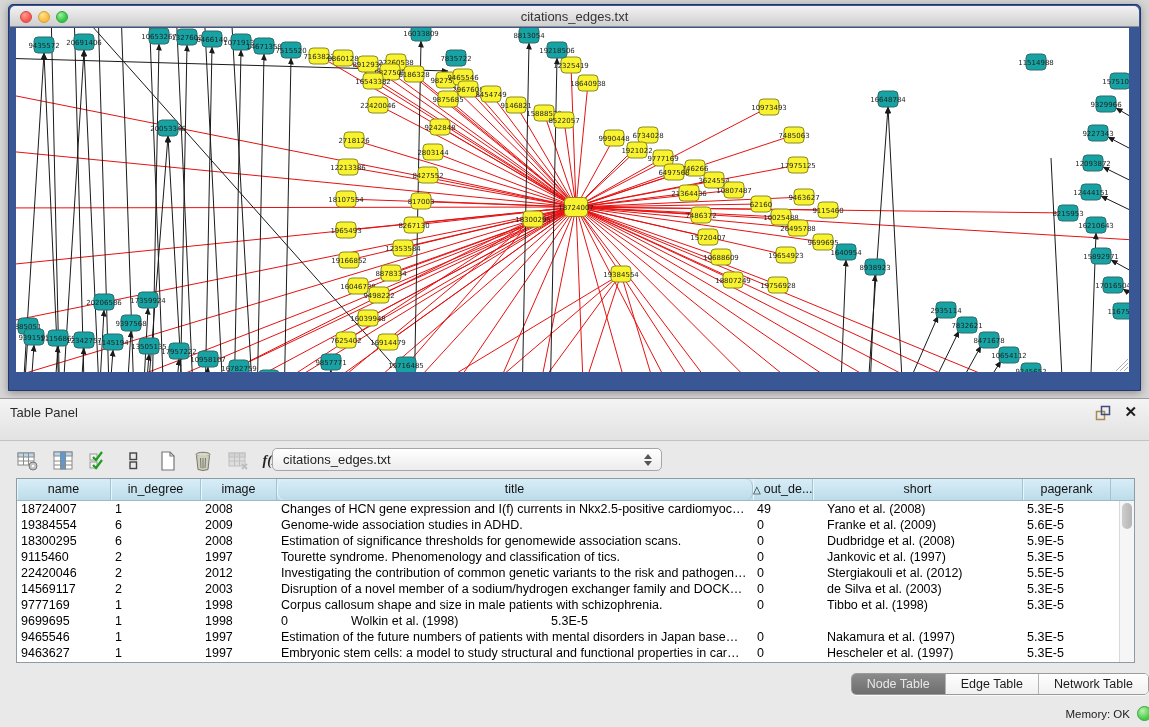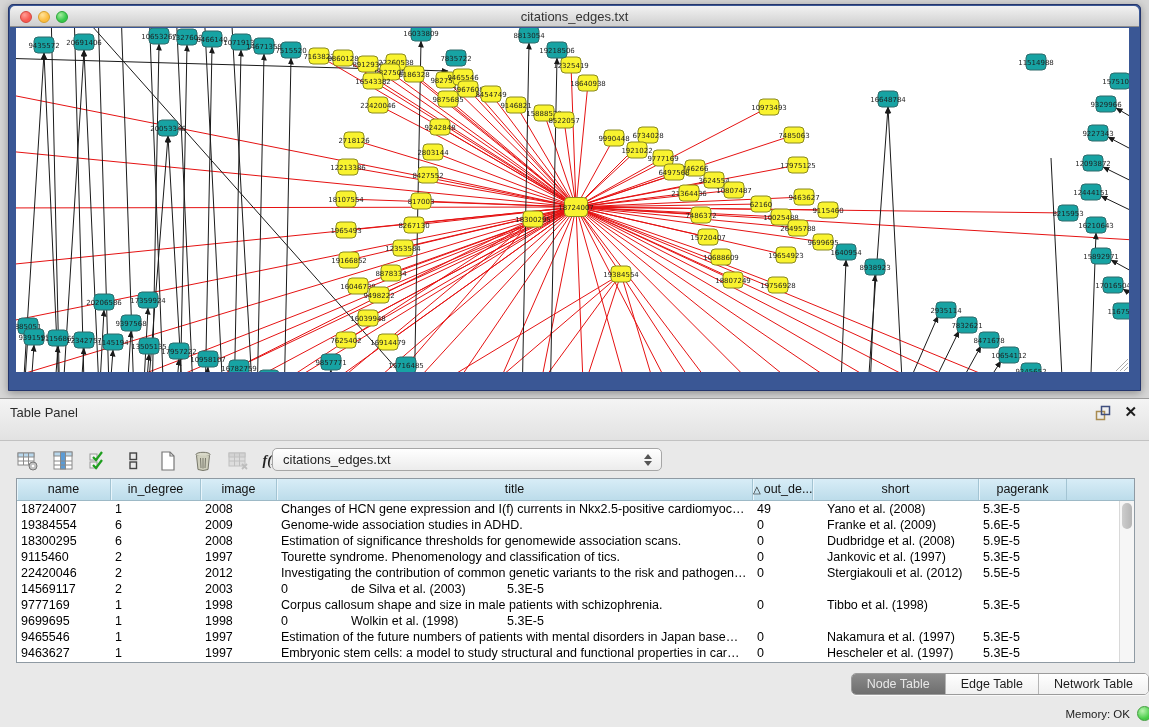--- a/index.html
+++ b/index.html
@@ -44,21 +44,21 @@
   .updown .up { top:1px; border-bottom:5px solid #555; }
   .updown .dn { bottom:1px; border-top:5px solid #555; }
 
   
   #data-table { position:absolute; left:16px; top:79px; width:1119px; height:185px;
     background:#ffffff; border:1px solid #8f9aa3; }
   #thead { display:flex; height:22px; background:linear-gradient(#d8edf7,#bcdcea);
     border-bottom:1px solid #9db9c6; }
   .th { font-size:12.5px; color:#111; text-align:center; line-height:21px;
     border-right:1px solid #a3c4d3; box-shadow:inset 1px 0 0 #e8f5fb; overflow:hidden; white-space:nowrap; cursor:pointer; }
-  .c0{width:94px;} .c1{width:90px;} .c2{width:76px;} .c3{width:476px;} .c4{width:60px;} .c5{width:166px;} .c6{width:88px;}
+  .c0{width:94px;} .c1{width:90px;} .c2{width:76px;} .c3{width:476px;border-radius:7px;} .c4{width:60px;} .c5{width:210px;} .c6{width:88px;}
   #tbody { position:absolute; left:0; top:22px; right:15px; bottom:0; overflow:hidden; }
   .tr { display:flex; height:16px; cursor:default; }
   .td { font-size:12.5px; color:#000; line-height:16px; white-space:nowrap; overflow:hidden; padding-left:4px; }
   .td.c5 { padding-left:14px; }
   #vscroll { position:absolute; right:0; top:22px; bottom:0; width:15px; background:#f6f6f6; border-left:1px solid #d9d9d9; }
   #vthumb { position:absolute; left:2px; top:2px; width:10px; height:26px; background:linear-gradient(90deg,#cdcdcd,#b5b5b5); border-radius:6px; cursor:pointer; }
   #sort-icon { display:inline-block; margin-right:3px; font-size:10px; }
 
   
   #tabs { position:absolute; left:0; right:0; top:274px; text-align:right; }
@@ -836,20 +836,21 @@
           <div class="td c2">2012</div>
           <div class="td c3">Investigating the contribution of common genetic variants to the risk and pathogen…</div>
           <div class="td c4">0</div>
           <div class="td c5">Stergiakouli et al. (2012)</div>
           <div class="td c6">5.5E-5</div>
         </div>
         <div class="tr">
           <div class="td c0">14569117</div>
           <div class="td c1">2</div>
           <div class="td c2">2003</div>
+          <div class="td c3">Disruption of a novel member of a sodium/hydrogen exchanger family and DOCK…</div>
           <div class="td c4">0</div>
           <div class="td c5">de Silva et al. (2003)</div>
           <div class="td c6">5.3E-5</div>
         </div>
         <div class="tr">
           <div class="td c0">9777169</div>
           <div class="td c1">1</div>
           <div class="td c2">1998</div>
           <div class="td c3">Corpus callosum shape and size in male patients with schizophrenia.</div>
           <div class="td c4">0</div>

